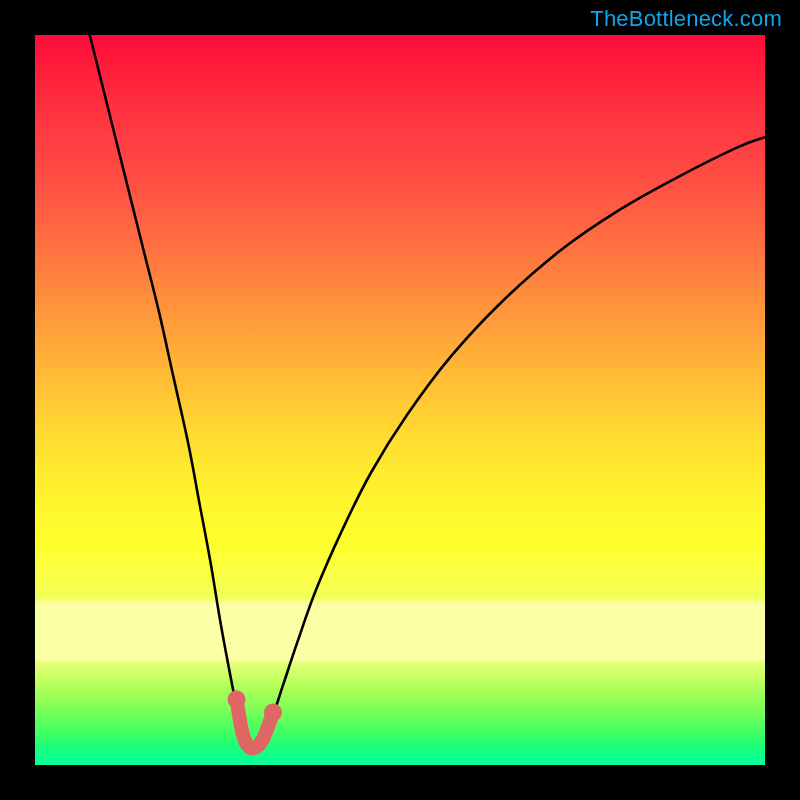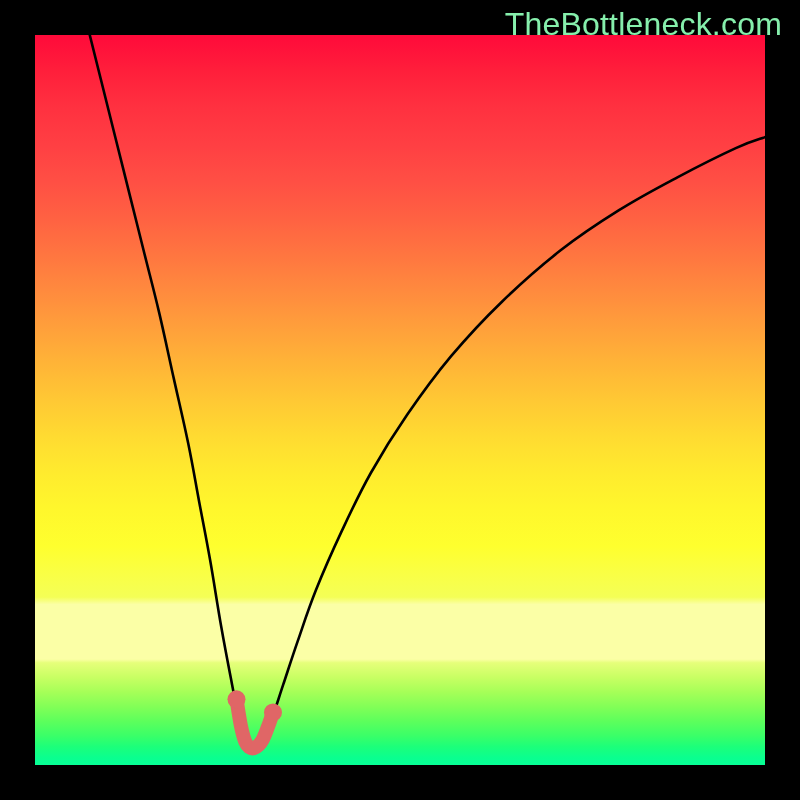--- a/index.html
+++ b/index.html
@@ -14,22 +14,22 @@
     position: relative;
     width: 800px;
     height: 800px;
     background: #000;
   }
   .watermark {
     position: absolute;
     top: 6px;
     right: 18px;
     font-family: Arial, Helvetica, sans-serif;
-    font-size: 32px;
-    color: #86efac;
+    font-size: 22px;
+    color: #0ea5e9;
     letter-spacing: 0.2px;
     font-weight: 500;
   }
   .plot-frame {
     position: absolute;
     left: 35px;
     top: 35px;
     width: 730px;
     height: 730px;
     background: #000;

